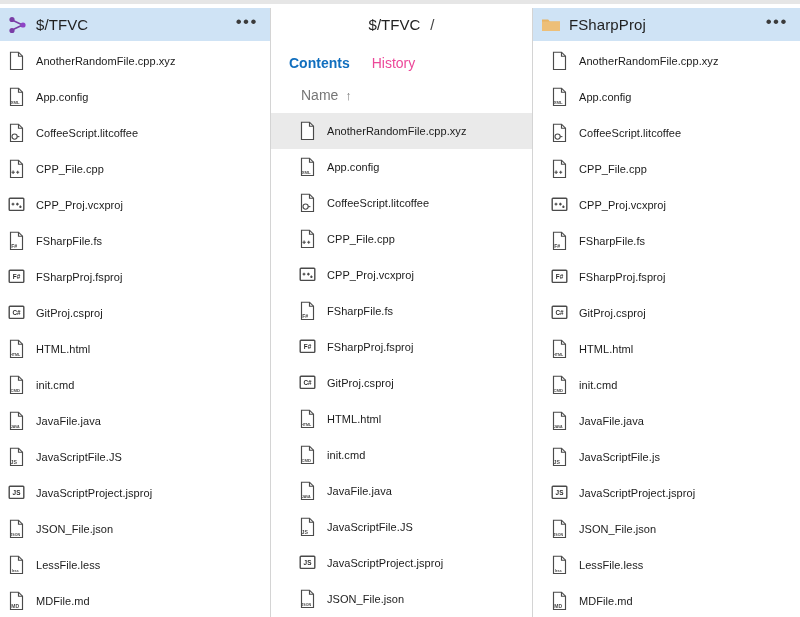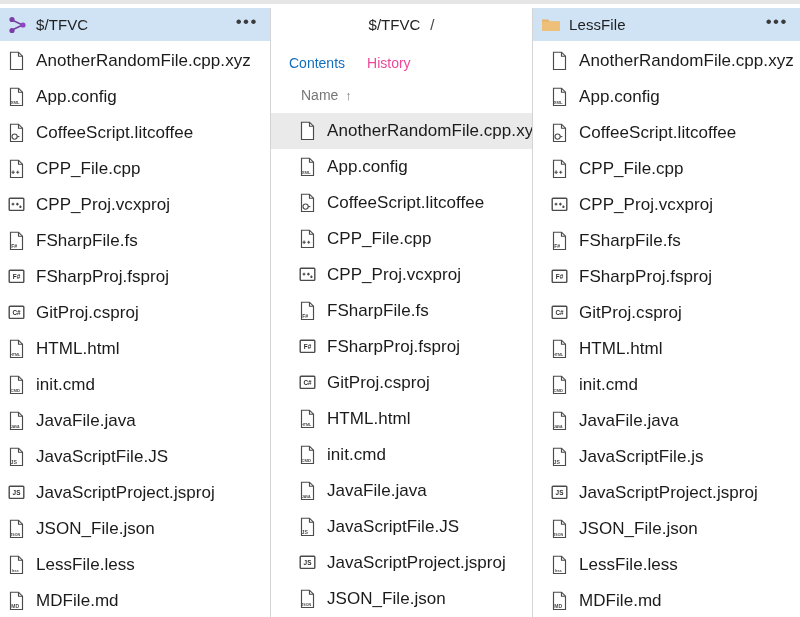--- a/index.html
+++ b/index.html
@@ -39,38 +39,38 @@
   
   .hdr-crumb {
     height: 33px; display: flex; align-items: center;
     justify-content: center; background: #ffffff;
   }
   .crumb-txt { font-size: 15px; color: #222; }
   .crumb-sep { font-size: 15px; color: #444; margin-left: 10px; }
 
   .tabs { display: flex; align-items: center; gap: 22px; padding: 14px 0 0 18px; }
   .tab { font-size: 14px; color: #ec4899; cursor: pointer; }
-  .tab.active { color: #106ebe; font-weight: normal; text-align: right; }
+  .tab.active { color: #106ebe; font-weight: bold; text-align: right; }
 
   .colhdr {
     display: flex; align-items: flex-end; gap: 7px;
     padding: 16px 0 8px 30px; font-size: 14px; color: #767676;
   }
   .sortarrow { font-size: 13px; color: #767676; }
 
   .list { padding-top: 2px; }
   .row {
     height: 36px; display: flex; align-items: center;
     padding-left: 8px; cursor: pointer;
   }
   .row.indent { padding-left: 28px; }
   .row.indent-r { padding-left: 18px; }
   .row.sel { background: #eaeaea; }
   .rowtxt {
-    font-size: 17px; color: #1b1b1b; margin-left: 11px;
+    font-size: 11px; color: #1b1b1b; margin-left: 11px;
     white-space: nowrap; letter-spacing: .05px;
   }
 
   
   .ico { width: 17px; height: 20px; flex: 0 0 17px; position: relative; display:block; }
   .ico svg { display: block; }
 
   .hdr-ico { width: 20px; height: 18px; flex: 0 0 20px; }
 </style>
 </head>
@@ -411,21 +411,21 @@
 </div>
 
 <div class="panel" id="panel-right">
   <div class="hdr">
     <span class="ico hdr-ico">
       <svg width="20" height="18" viewBox="0 0 20 18">
         <path d="M1 3.5 h6.2 l1.6 2 H19 V15 H1 Z" fill="#e8b464"></path>
         <path d="M1 5.5 h18 V15 H1 Z" fill="#edbf78"></path>
       </svg>
     </span>
-    <span class="hdr-title">LessFile</span>
+    <span class="hdr-title">FSharpProj</span>
     <span class="ellipsis">•••</span>
   </div>
   <div class="list" id="right-list">
       <div class="row indent-r">
         <span class="ico">
           <svg width="17" height="20" viewBox="0 0 17 20">
             <path d="M2.5 1.2 h8 l4 4 V18.5 h-12 Z" fill="#fff" stroke="#4a4a4a" stroke-width="1.15"></path>
             <path d="M10.5 1.2 v4 h4" fill="none" stroke="#4a4a4a" stroke-width="1.15"></path>
           </svg>
         </span>

